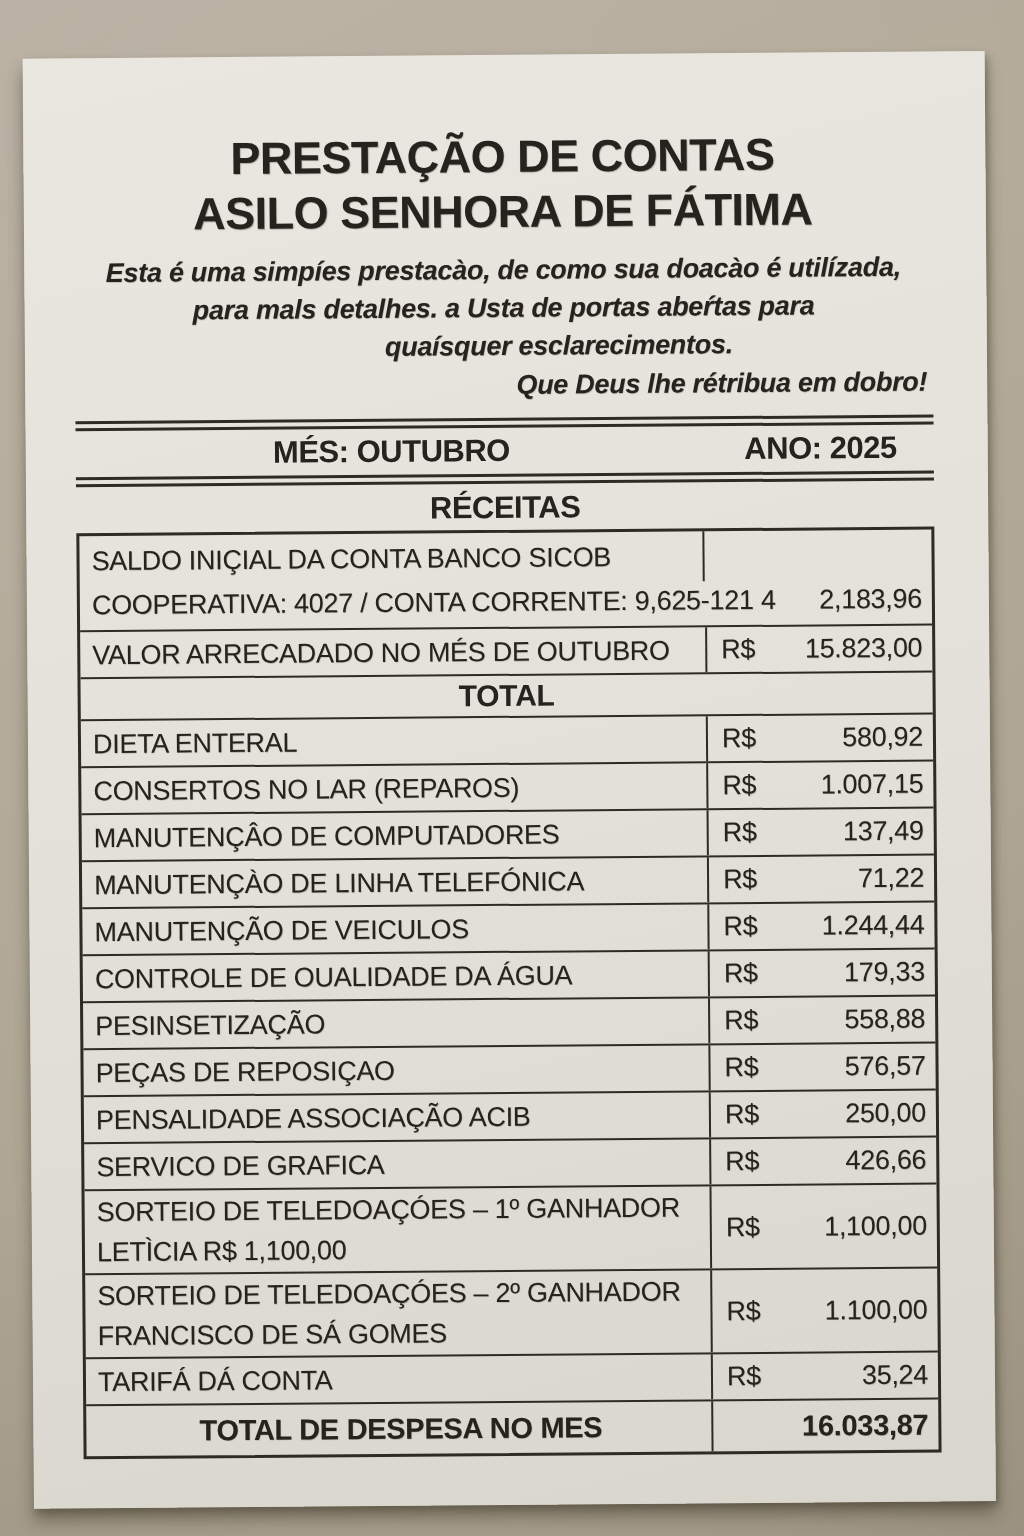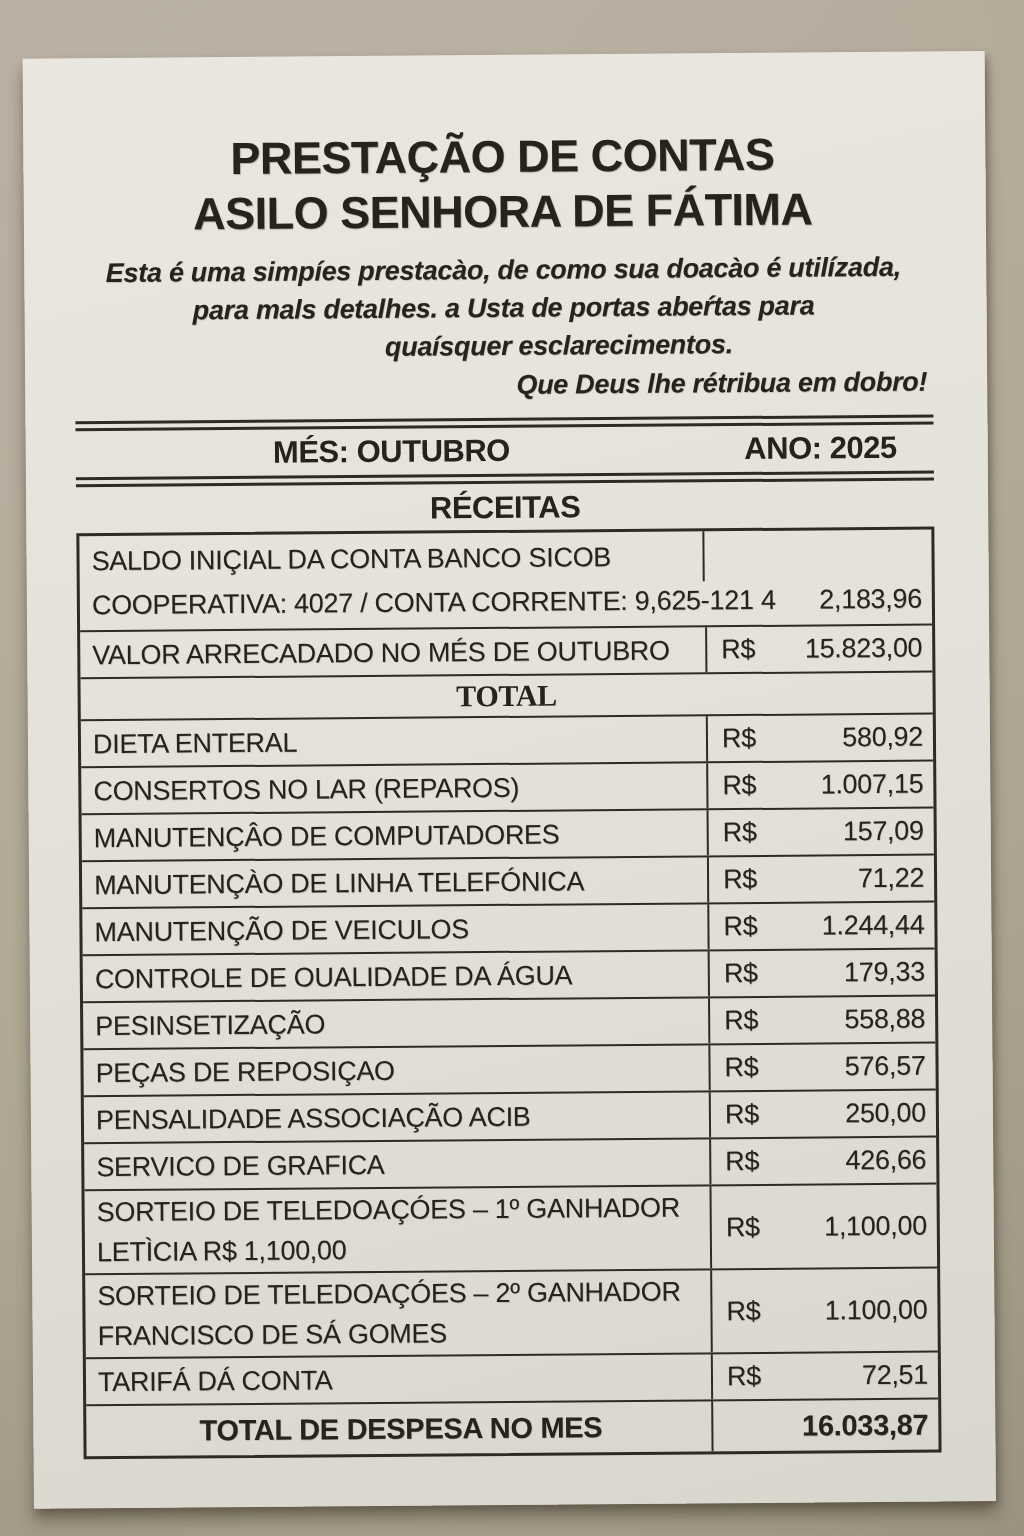--- a/index.html
+++ b/index.html
@@ -81,21 +81,21 @@
   
   .t-row.item{ min-height:47px; }
   .t-row.item2{ min-height:84px; }
   .t-row.balance{ min-height:94px; }
   .t-row.balance .cell-val{ border-left:none; align-items:flex-end; padding-bottom:9px; }
   .t-row.balance .pdivider{
     position:absolute; top:0; right:227px; width:2px; height:50px; background:var(--line);
   }
   .t-row.balance .dline{ line-height:44px; }
   .t-row.section{ min-height:40px; align-items:center; justify-content:center; font-weight:bold; font-size:30px; }
-  .t-row.section .dline{ line-height:40px;font-family:Liberation Serif, serif; }
+  .t-row.section .dline{ line-height:40px; }
   .t-row.grand{ min-height:52px; font-weight:bold; font-size:29px; }
   .t-row.grand .cell-desc{ align-items:center; }
   .t-row.grand .cell-val{ justify-content:flex-end; }
 </style>
 </head>
 <body>
 
 <div class="wall-vignette"></div>
 
 <div class="paper">
@@ -160,21 +160,21 @@
           <span class="cur">R$</span>
           <span class="amt">1.007,15</span>
         </div>
       </div>
       <div class="t-row item">
         <div class="cell-desc">
           <span class="dline">MANUTENÇÂO DE COMPUTADORES</span>
         </div>
         <div class="cell-val">
           <span class="cur">R$</span>
-          <span class="amt">157,09</span>
+          <span class="amt">137,49</span>
         </div>
       </div>
       <div class="t-row item">
         <div class="cell-desc">
           <span class="dline">MANUTENÇÀO DE LINHA TELEFÓNICA</span>
         </div>
         <div class="cell-val">
           <span class="cur">R$</span>
           <span class="amt">71,22</span>
         </div>
@@ -252,21 +252,21 @@
           <span class="cur">R$</span>
           <span class="amt">1.100,00</span>
         </div>
       </div>
       <div class="t-row item">
         <div class="cell-desc">
           <span class="dline">TARIFÁ DÁ CONTA</span>
         </div>
         <div class="cell-val">
           <span class="cur">R$</span>
-          <span class="amt">72,51</span>
+          <span class="amt">35,24</span>
         </div>
       </div>
       <div class="t-row grand">
         <div class="cell-desc">
           <span class="dline">TOTAL DE DESPESA NO MES</span>
         </div>
         <div class="cell-val">
           <span class="amt">16.033,87</span>
         </div>
       </div>

